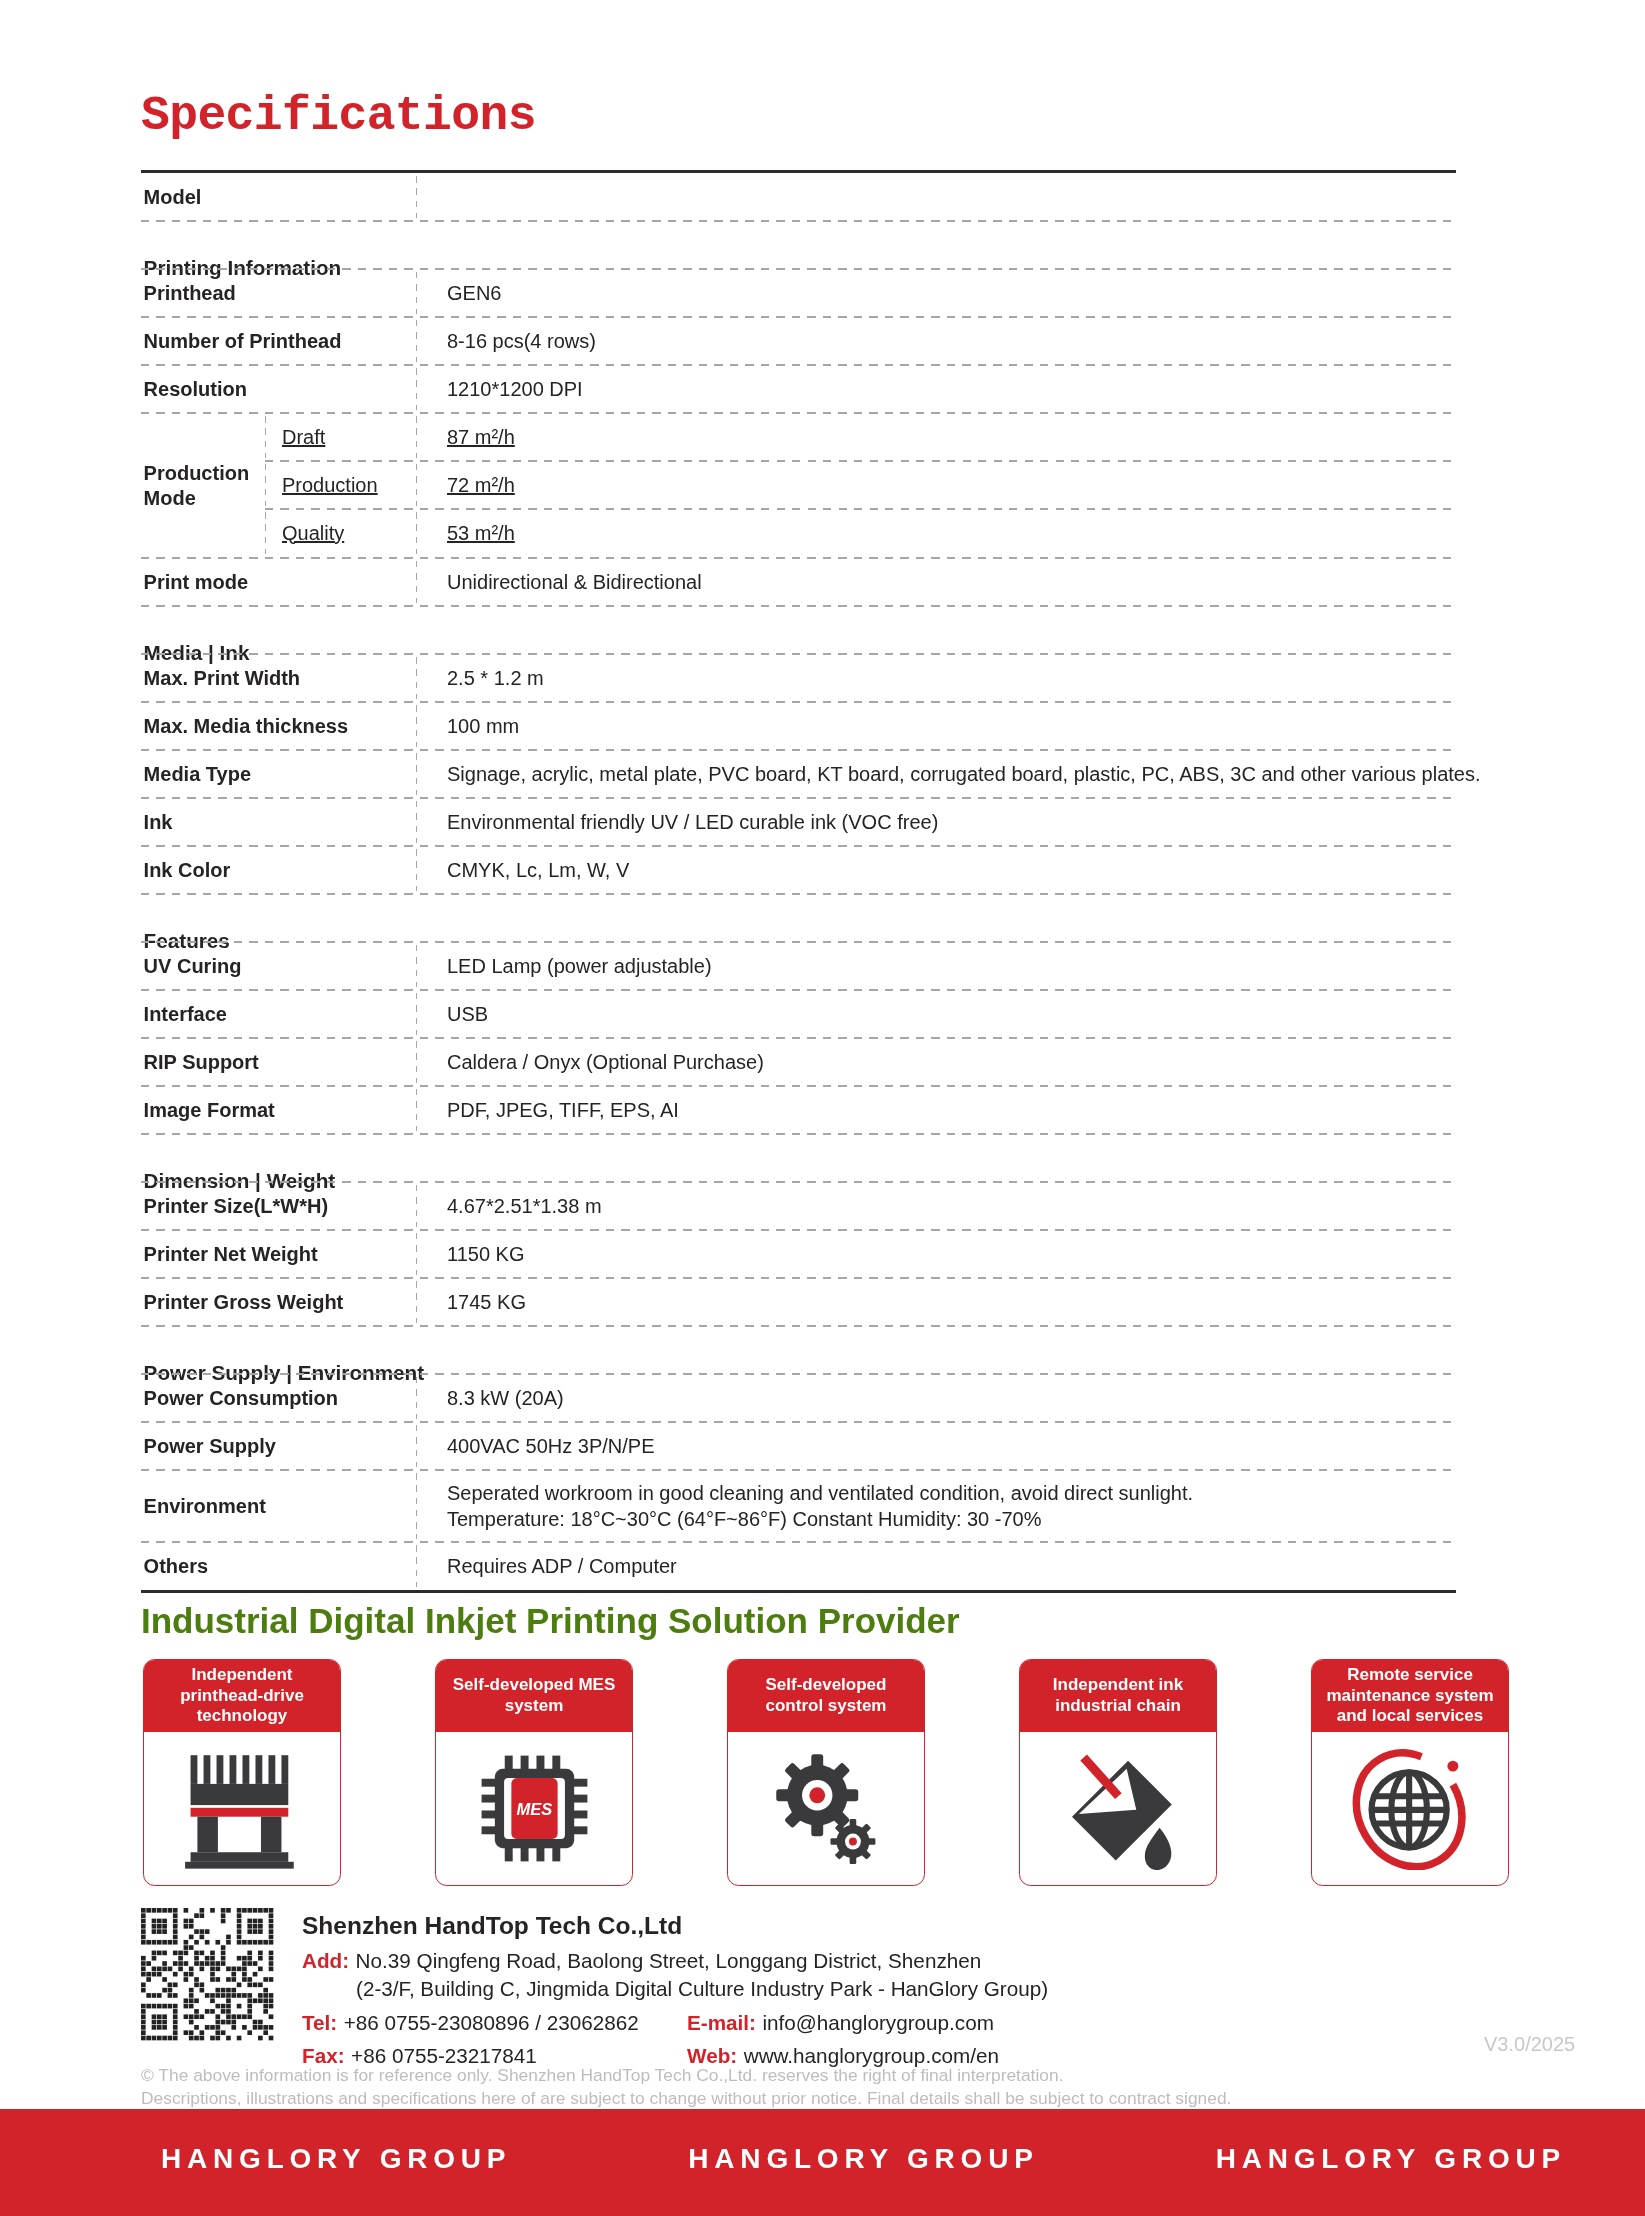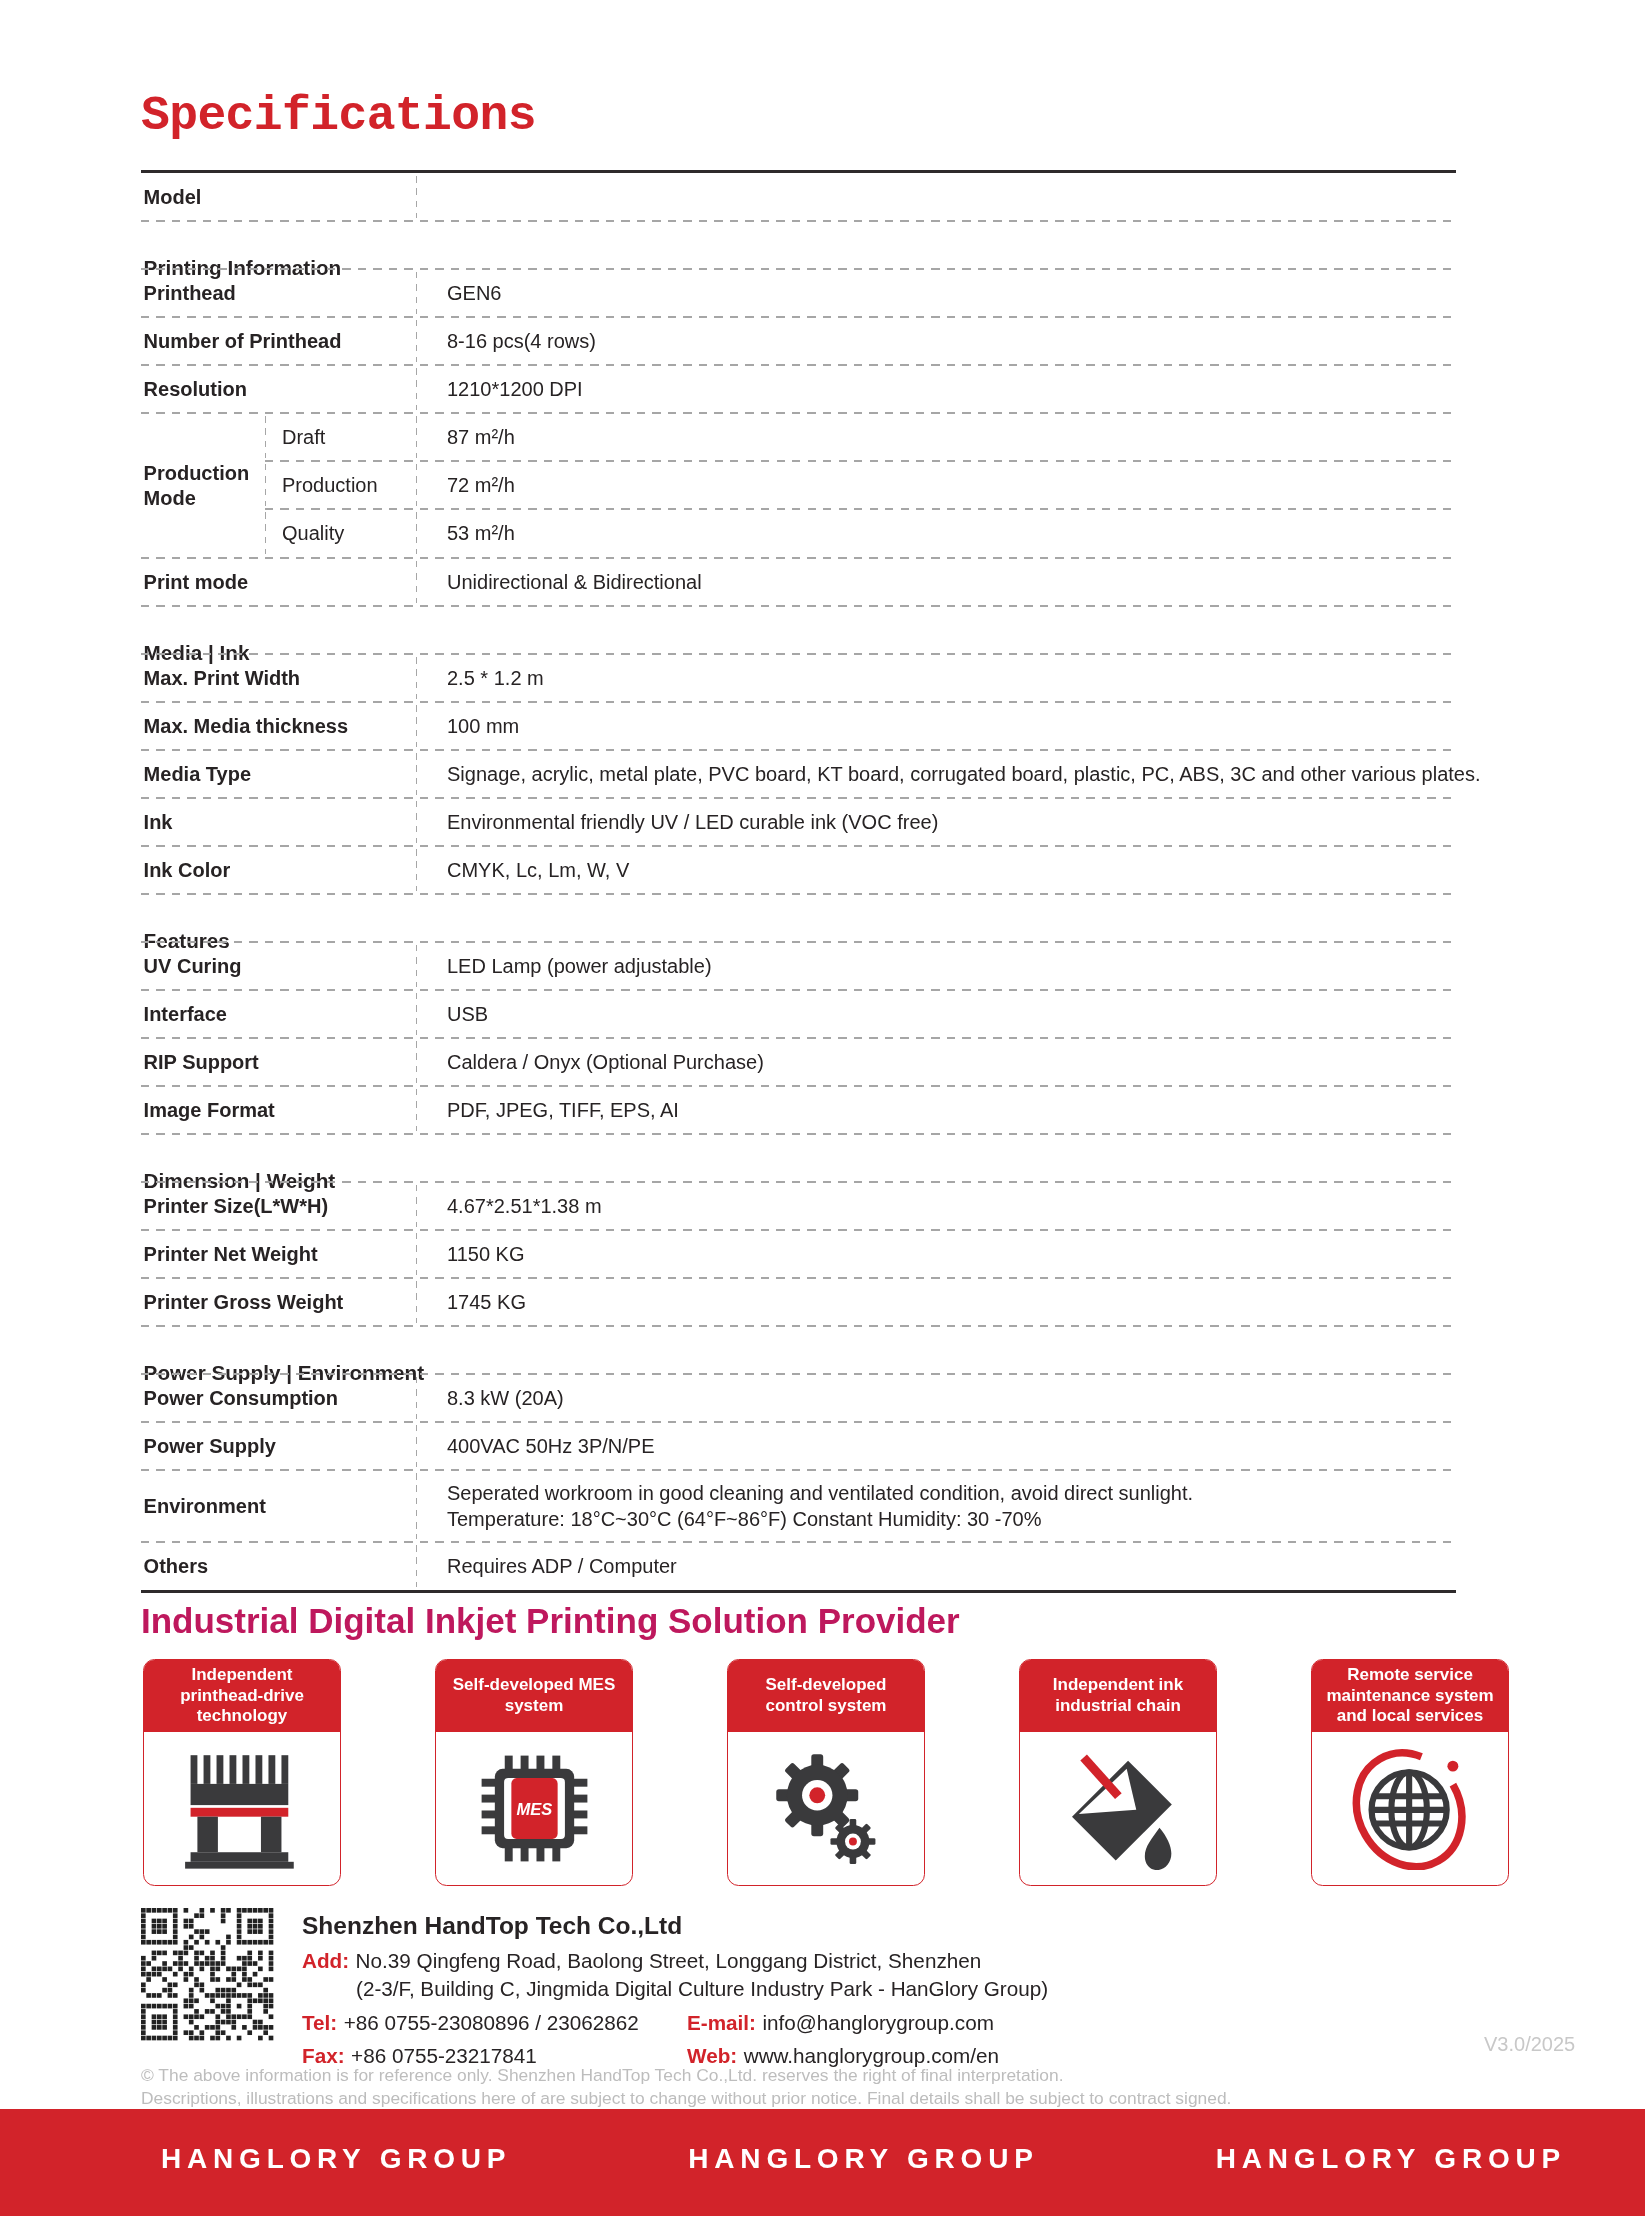--- a/index.html
+++ b/index.html
@@ -20,30 +20,30 @@
       background:repeating-linear-gradient(90deg,#a6a6a6 0 8.4px,transparent 8.4px 15.5px); }
   .section-label { font-weight:bold; padding-left:2.6px; font-size:20.7px;margin-top:45px; }
   .row-label { width:275px; flex:none; padding-left:2.6px; font-weight:bold; line-height:23px; padding-right:13px; }
   .row-value { flex:1; padding-left:31px; white-space:nowrap; }
   .row-value.multi { line-height:26px; white-space:normal; }
   .env-line { white-space:nowrap; }
   .vsep { position:absolute; left:275px; top:3.2px; bottom:3.2px; width:1.3px;
       background:repeating-linear-gradient(180deg,#a6a6a6 0 6.5px,transparent 6.5px 12.3px); }
   .g-label { width:124px; flex:none; padding-left:2.6px; font-weight:bold; display:flex; align-items:center; line-height:24.5px; }
   .g-rest { flex:1; display:flex; flex-direction:column; }
-  .g-subrow { height:48px; display:flex; align-items:center; position:relative; }
+  .g-subrow { height:48px; display:flex; align-items:center; position:relative;text-decoration:underline; }
   .g-subrow.dashed::after { content:""; position:absolute; left:0; right:0; bottom:-0.6px; height:1.3px;
       background:repeating-linear-gradient(90deg,#a6a6a6 0 8.4px,transparent 8.4px 15.5px); }
   .g-sub { width:151px; flex:none; padding-left:17px; }
   .g-val { flex:1; padding-left:31px; white-space:nowrap; }
   .vline { position:absolute; top:3.2px; bottom:3.2px; width:1.3px;
       background:repeating-linear-gradient(180deg,#a6a6a6 0 6.5px,transparent 6.5px 12.3px); }
 
   
-  .solutions-heading { position:absolute; left:141px; top:1601px; font-size:35px; font-weight:bold; color:#be185d; }
+  .solutions-heading { position:absolute; left:141px; top:1601px; font-size:35px; font-weight:bold; color:#4d7c0f; }
   .cards { position:absolute; left:143px; top:1659px; display:flex; gap:94px; }
   .card { width:198px; height:227px; border:1.9px solid #d2232a; border-radius:11.6px; overflow:hidden; background:#fff; }
   .card-head { height:72px; background:#d2232a; color:#fff; display:flex; align-items:center; justify-content:center;
       text-align:center; font-weight:bold; font-size:17px; line-height:20.7px; padding:0 9px; }
   .card-body { height:153px; display:flex; align-items:center; justify-content:center; }
 
   
   .company { position:absolute; left:141px; top:1908px; display:flex; }
   .qr { width:133px; height:133px; flex:none; }
   .company-info { margin-left:28px; }

